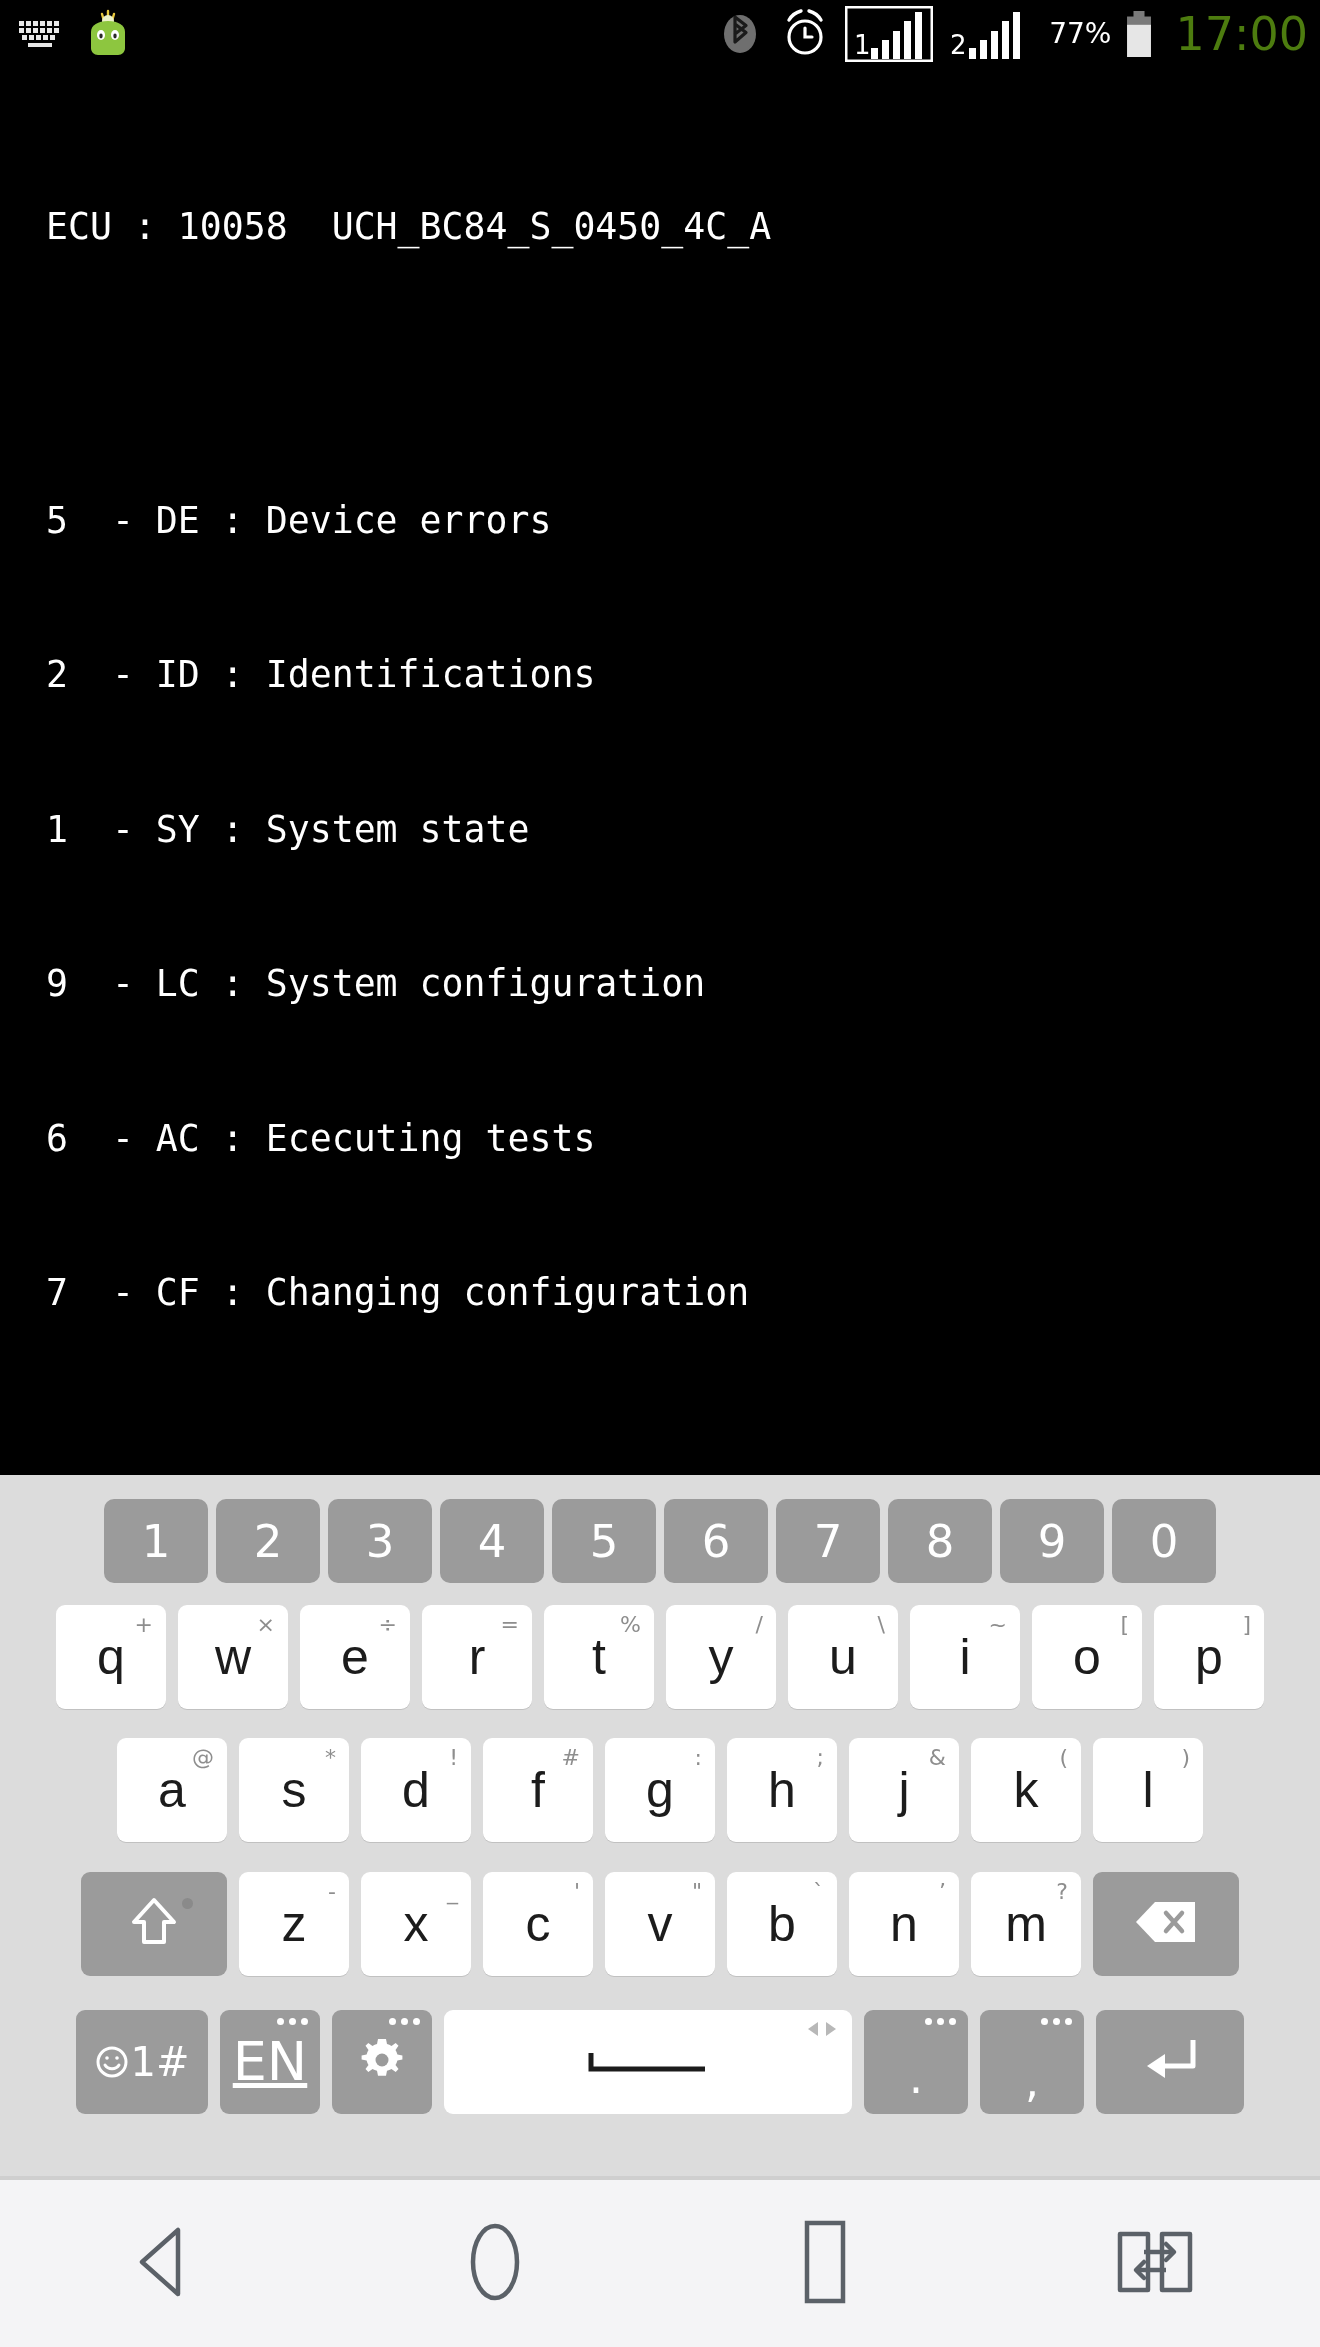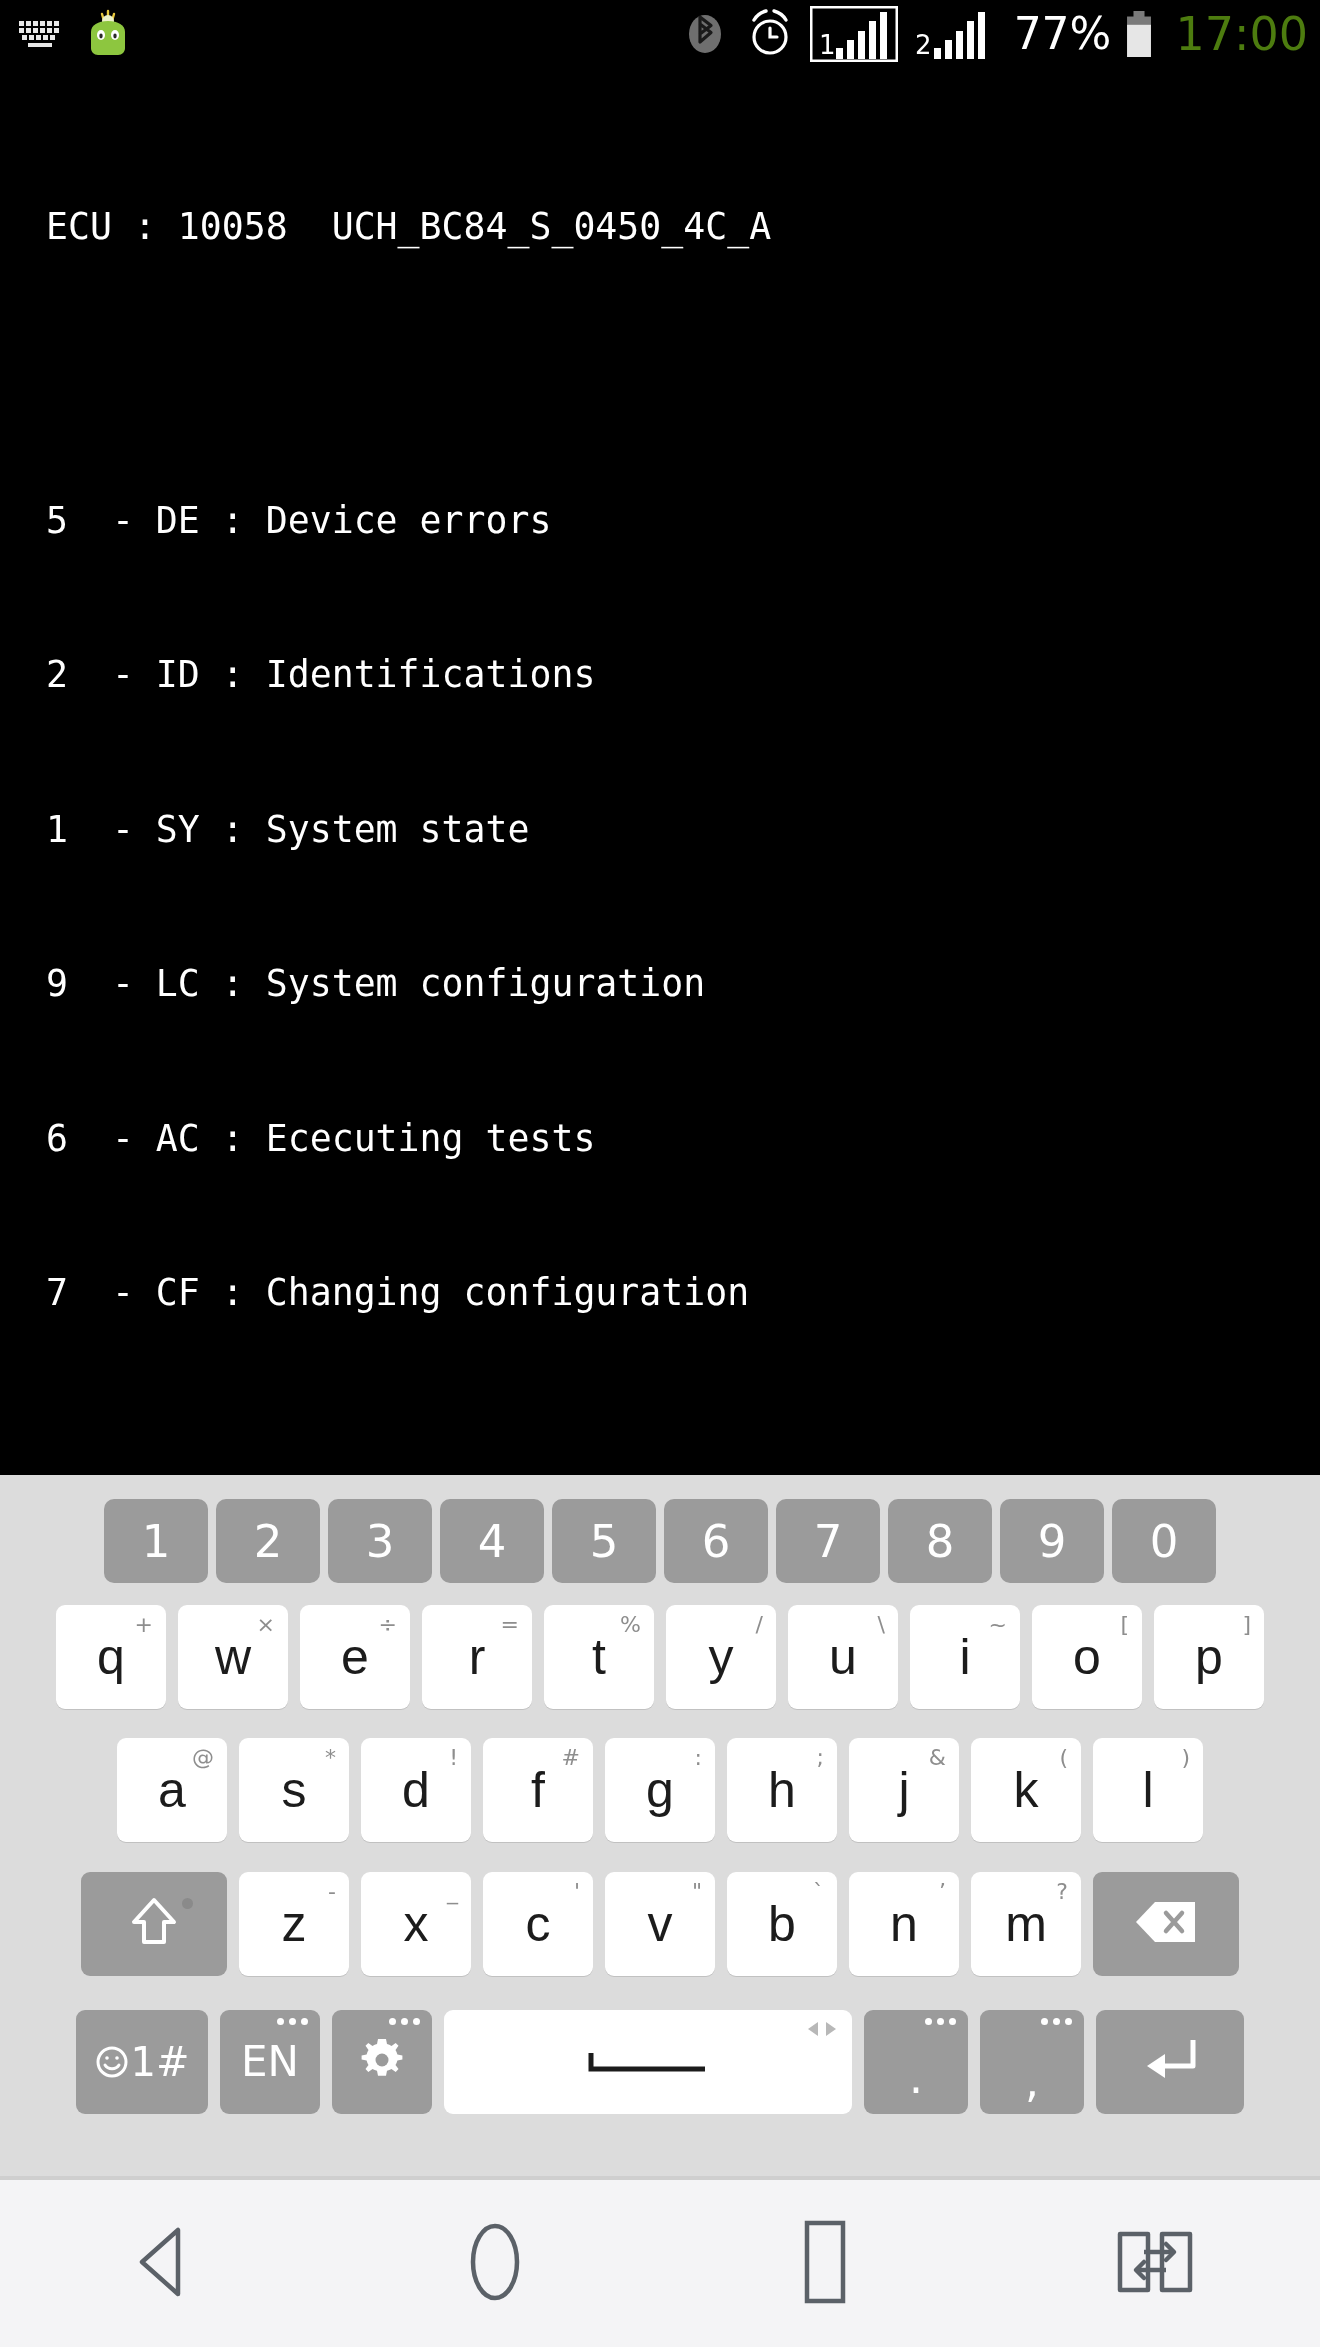--- a/index.html
+++ b/index.html
@@ -48,21 +48,21 @@
   .kbd-notify {
     width: 46px; height: 30px;
     display: block;
   }
   .droid-icon { display:block; }
   .bt-icon { display:block; }
   .alarm-icon { display:block; }
   .sig-icon { display:block; }
   .sb-pct {
     color: #fff;
-    font-size: 44px;
+    font-size: 28px;
     letter-spacing: 0px;
     line-height: 1;
     font-family: "DejaVu Sans", sans-serif;
   }
   .battery {
     position: relative;
     width: 28px; height: 46px;
     display: block;
   }
   .sb-clock {
@@ -186,21 +186,21 @@
   .key.gear { width: 100px; height: 104px; background:#9b9b9b; margin:0 6px; }
   .key.space{ width: 408px; height: 104px; background:#ffffff; margin:0 6px; }
   .key.period { width: 104px; height: 104px; background:#9b9b9b; margin:0 6px; }
   .key.comma  { width: 104px; height: 104px; background:#9b9b9b; margin:0 6px; }
   .key.enter  { width: 148px; height: 104px; background:#9b9b9b; margin:0 6px; }
 
   .key.sym .main {
     color:#fff; font-size: 40px; display:flex; align-items:center; gap:0px;
     font-family:"DejaVu Sans", sans-serif;
   }
-  .key.lang .main { color:#fff; font-size: 42px; font-family:"DejaVu Sans", sans-serif;}
+  .key.lang .main { color:#fff; font-size: 54px; font-family:"DejaVu Sans", sans-serif;text-decoration:underline;}
   .key.period .main, .key.comma .main { color:#fff; font-size: 44px; font-family:"DejaVu Sans", sans-serif;}
   .dots {
     position:absolute;
     top: 8px;
     right: 12px;
     display:flex;
     gap:5px;
   }
   .dots i {
     width:7px; height:7px; border-radius:50%;

